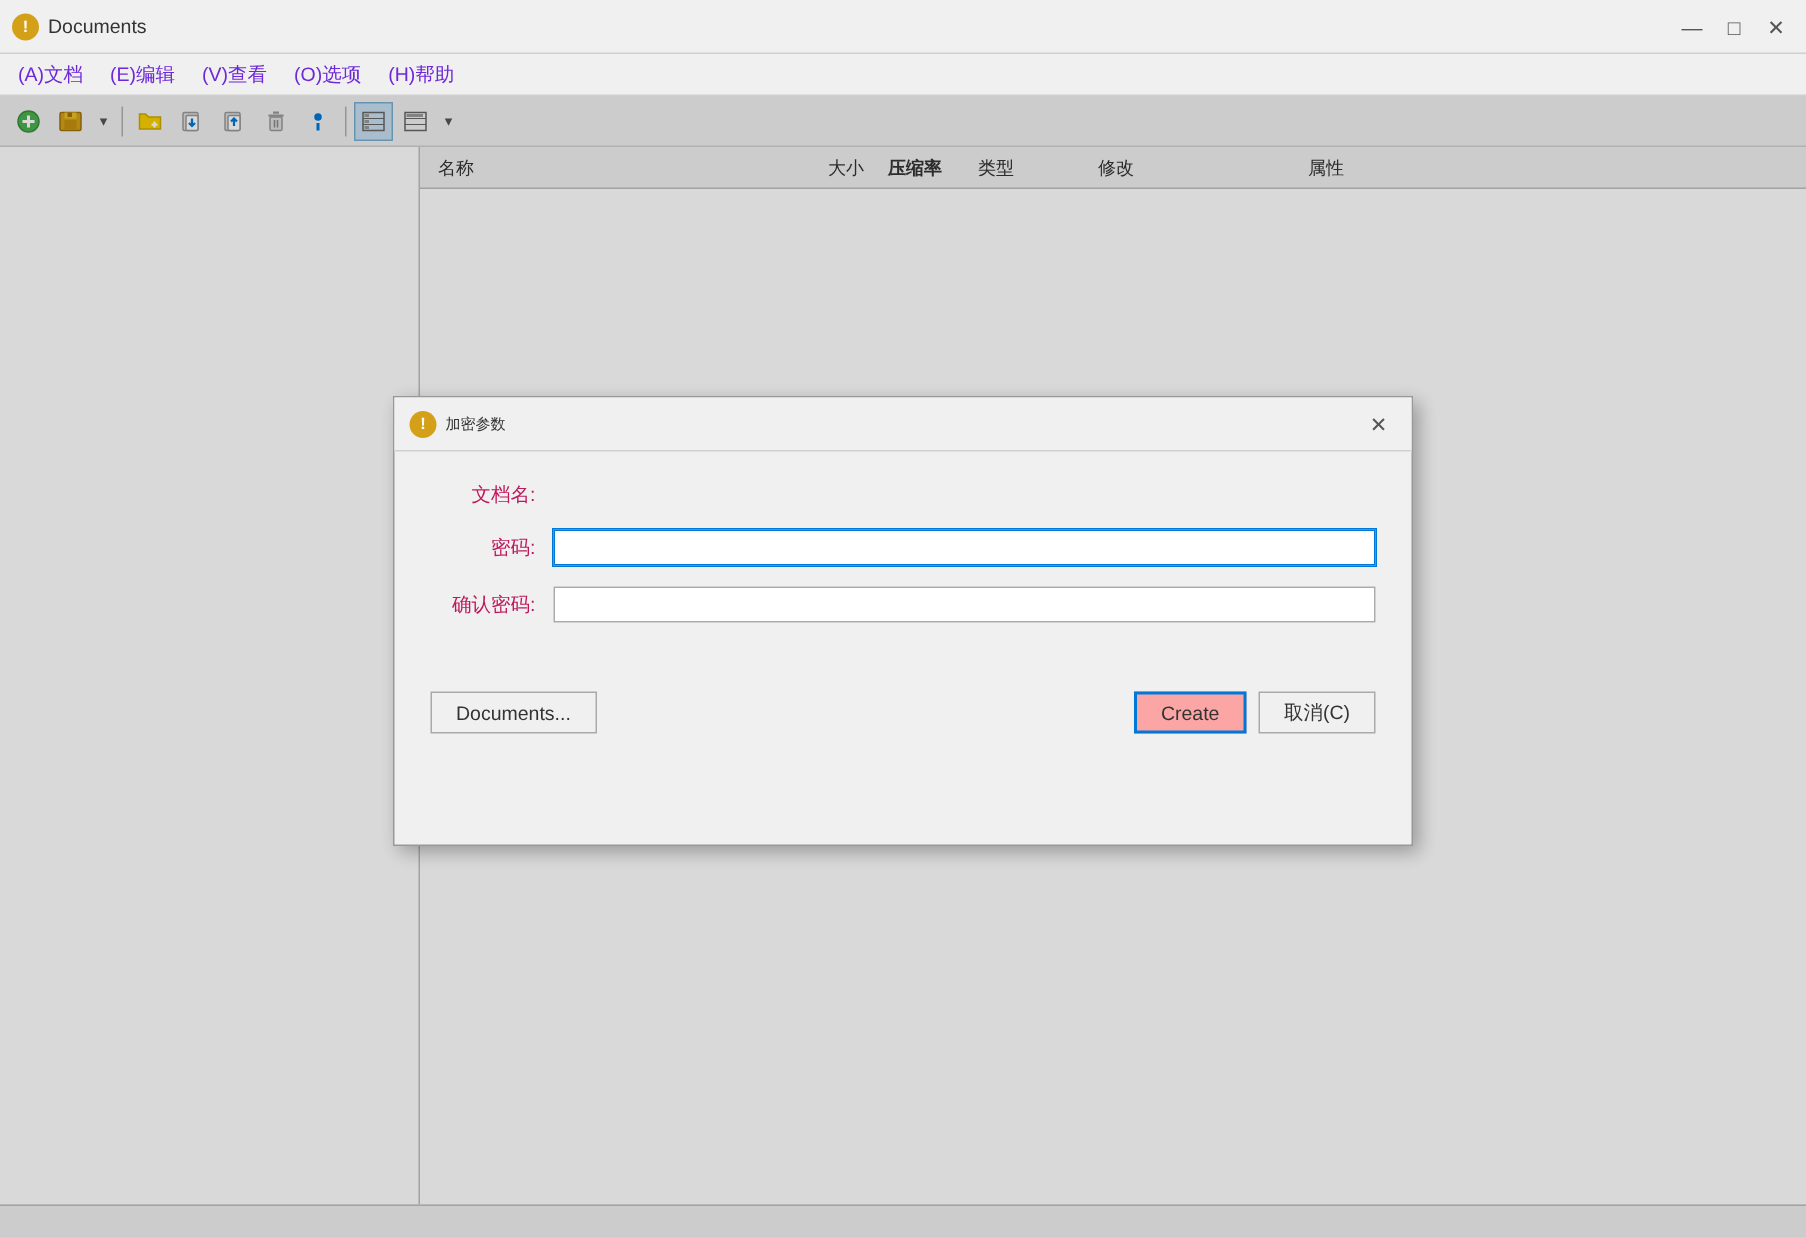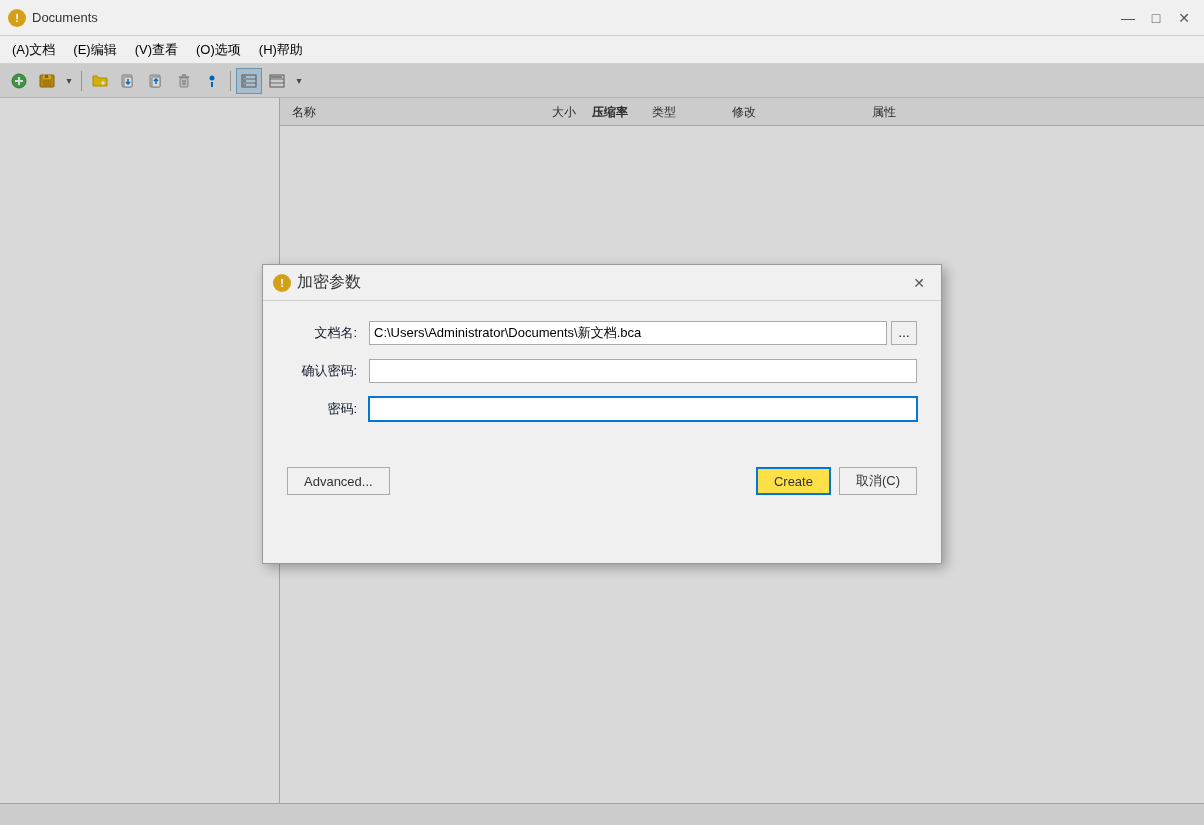--- a/index.html
+++ b/index.html
@@ -68,21 +68,21 @@
       display: flex;
       align-items: center;
       padding: 2px 4px;
       border-bottom: 1px solid #d0d0d0;
       height: 28px;
       gap: 2px;
     }
     .menu-item {
       padding: 3px 8px;
       cursor: pointer;
-      color: #000000;
+      color: #6d28d9;
       font-size: 13px;
     }
 
     
     .toolbar {
       background: #f0f0f0;
       display: flex;
       align-items: center;
       padding: 3px 6px;
       border-bottom: 1px solid #d0d0d0;
@@ -205,21 +205,21 @@
       background: #d4a017;
       border-radius: 50%;
       display: flex;
       align-items: center;
       justify-content: center;
       font-size: 11px;
       color: white;
       font-weight: bold;
     }
     .dialog-title-text {
-      font-size: 16px;
+      font-size: 10px;
       font-weight: normal;
       color: #333;
     }
     .dialog-close-btn {
       width: 24px;
       height: 24px;
       border: none;
       background: transparent;
       cursor: pointer;
       font-size: 14px;
@@ -235,21 +235,21 @@
 
     .form-row {
       display: flex;
       align-items: center;
       margin-bottom: 14px;
     }
     .form-label {
       width: 70px;
       text-align: right;
       margin-right: 12px;
-      color: #0f172a;
+      color: #be185d;
       font-size: 13px;
       flex-shrink: 0;
     }
     .form-input-wrap {
       flex: 1;
       display: flex;
       align-items: center;
       gap: 4px;
     }
     .form-input {
@@ -294,21 +294,21 @@
       background: #f0f0f0;
       cursor: pointer;
       font-size: 13px;
       color: #333;
       display: flex;
       align-items: center;
       justify-content: center;
     }
     .btn-primary {
       border: 2px solid #0078d7;
-      background: #fde047;
+      background: #fca5a5;
       color: #333;
     }
 
     
     .status-bar {
       height: 22px;
       background: #f0f0f0;
       border-top: 1px solid #c0c0c0;
       display: flex;
       align-items: center;
@@ -462,44 +462,40 @@
         </div>
         <span class="dialog-title-text">加密参数</span>
       </div>
       <button class="dialog-close-btn">✕</button>
     </div>
 
     <div class="dialog-body">
 
       <div class="form-row">
         <label class="form-label">文档名:</label>
+      </div>
+
+      <div class="form-row">
+        <label class="form-label">密码:</label>
         <div class="form-input-wrap">
-          <input type="text" class="form-input" value="C:\Users\Administrator\Documents\新文档.bca" style="">
-          <button class="browse-btn">…</button>
+          <input type="password" class="form-input password-focus" value="" style="">
         </div>
       </div>
 
       <div class="form-row">
         <label class="form-label">确认密码:</label>
         <div class="form-input-wrap">
           <input type="password" class="form-input" value="" style="">
         </div>
       </div>
-
-      <div class="form-row">
-        <label class="form-label">密码:</label>
-        <div class="form-input-wrap">
-          <input type="password" class="form-input password-focus" value="" style="">
-        </div>
-      </div>
     </div>
 
     <div class="dialog-footer">
       <div class="footer-left">
-        <button class="btn">Advanced...</button>
+        <button class="btn">Documents...</button>
       </div>
       <div class="footer-right">
         <button class="btn btn-primary">Create</button>
         <button class="btn">取消(C)</button>
       </div>
     </div>
   </div>
 </div>
 
 <div class="status-bar">

